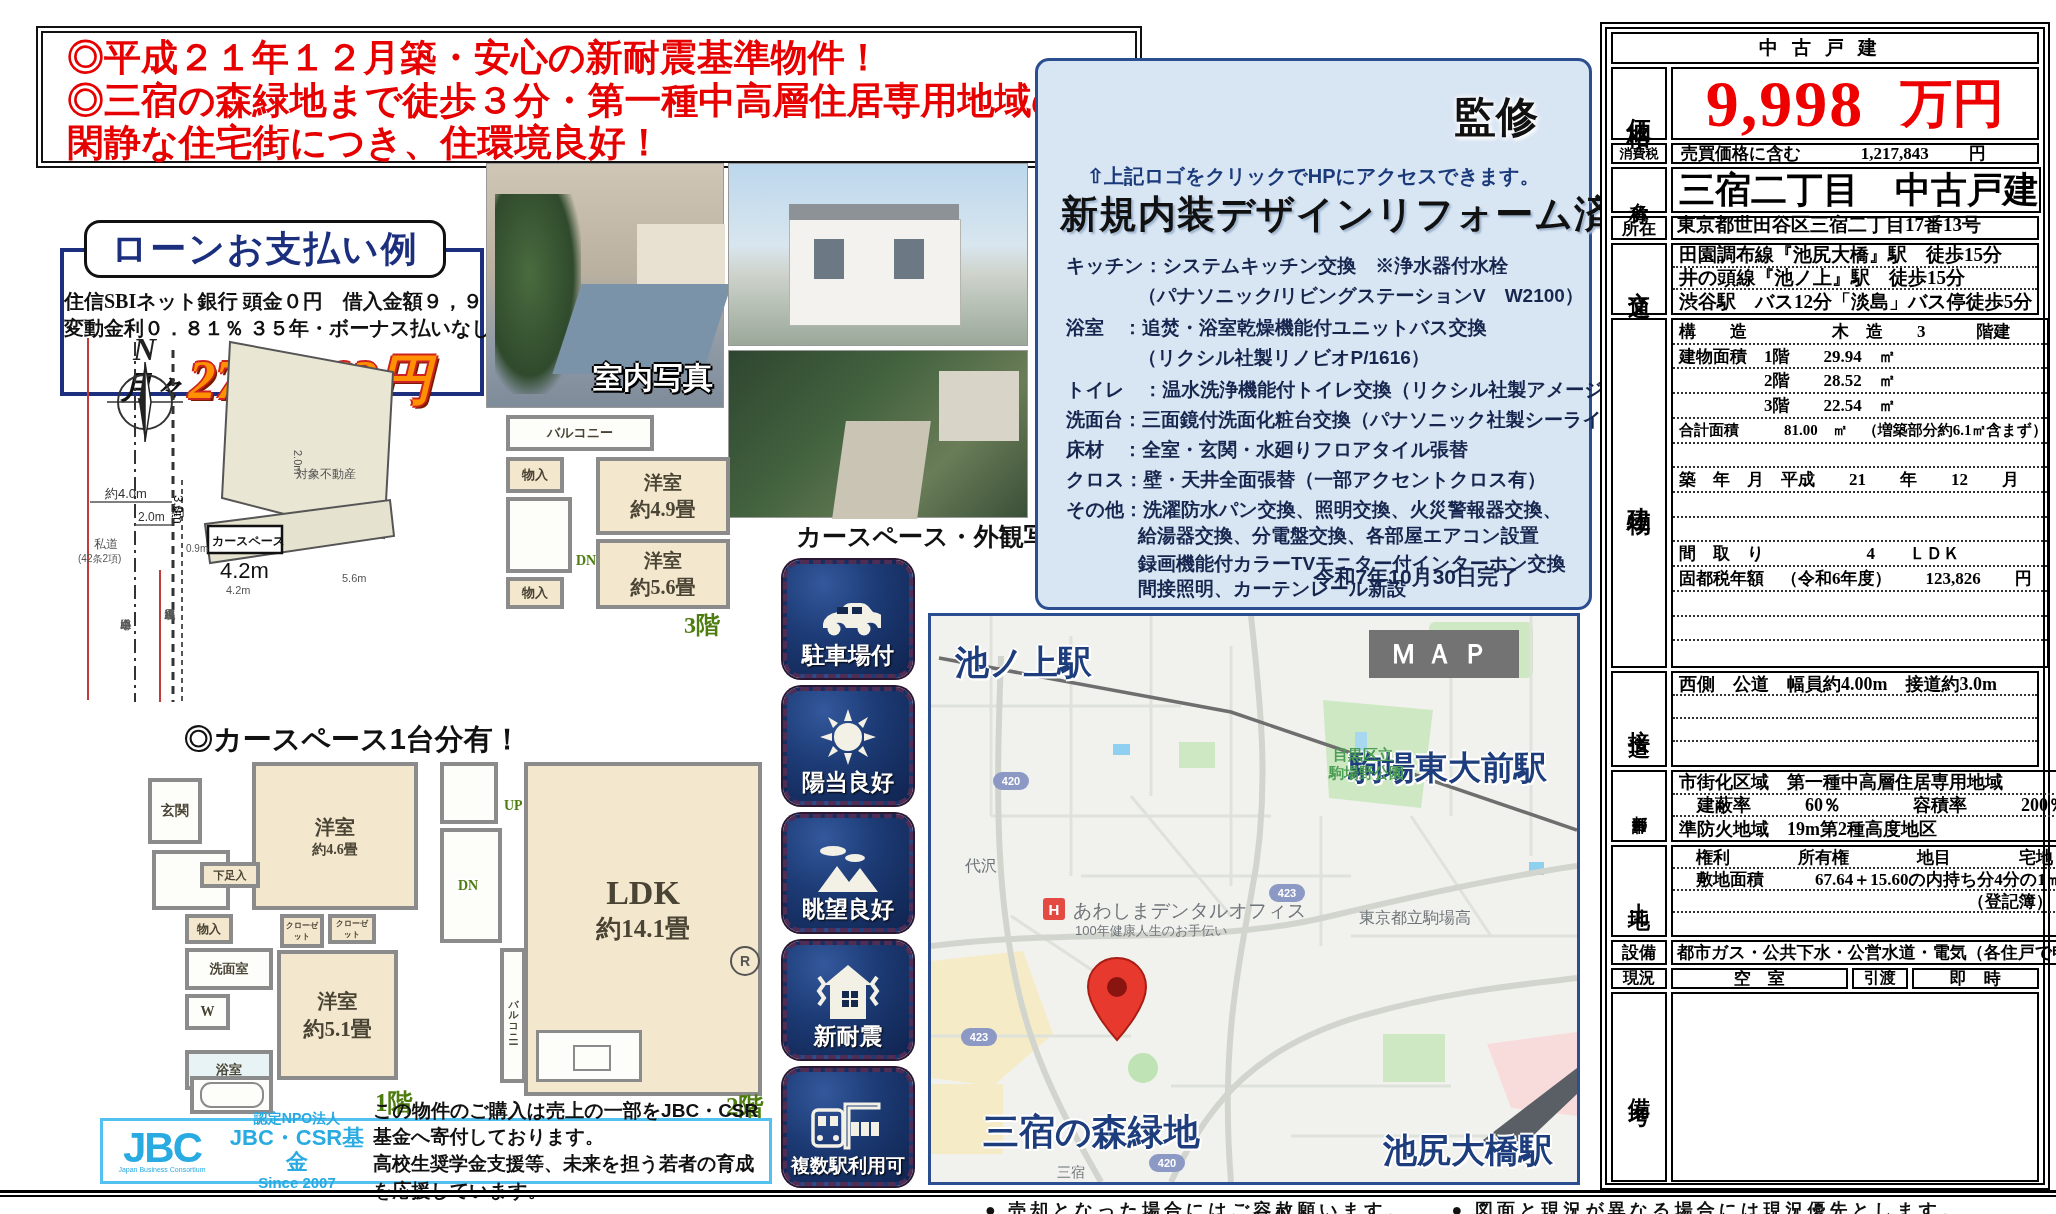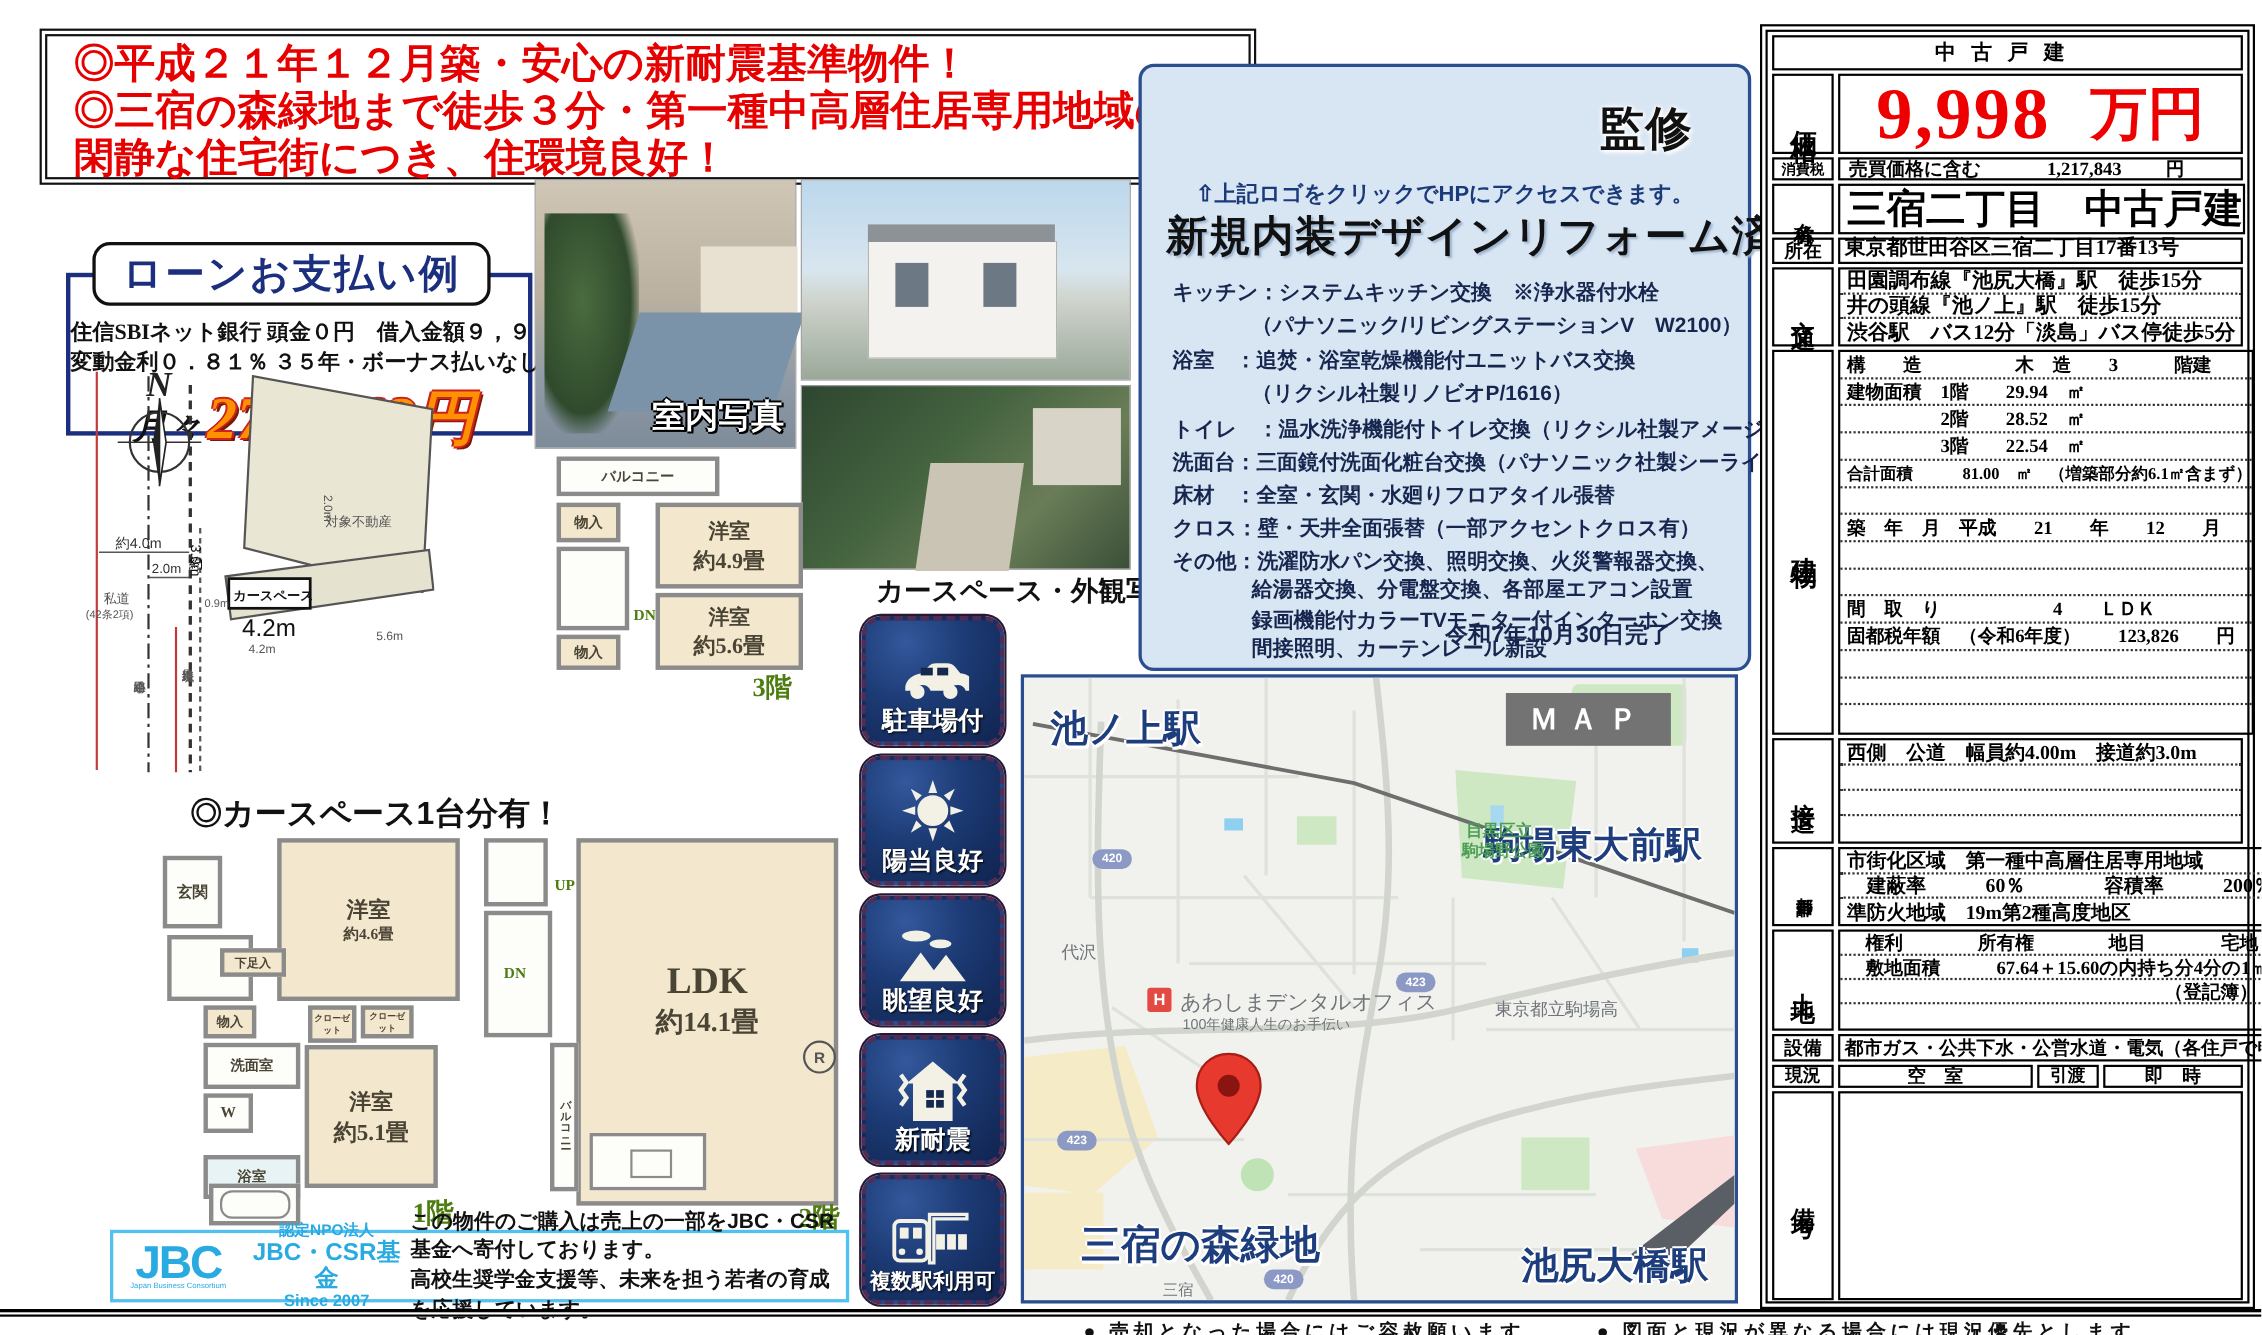--- a/index.html
+++ b/index.html
@@ -151,21 +151,21 @@
     <text x="126" y="222" font-size="10" fill="#555">0.9m</text>
     <text x="166" y="264" font-size="11" fill="#555">4.2m</text>
     <text x="282" y="252" font-size="11" fill="#555">5.6m</text>
     <text x="238" y="120" font-size="11" fill="#555" writing-mode="tb">2.0m</text>
     <text x="34" y="218" font-size="12" fill="#555">私道</text>
     <text x="18" y="232" font-size="10" fill="#555">(42条2項)</text>
     <text x="66" y="280" font-size="11" fill="#555" writing-mode="tb">道路中心線</text>
     <text x="110" y="270" font-size="11" fill="#555" writing-mode="tb">道路境界線</text>
   </svg>
 
-  <div class="abs" style="left:173px;top:720px;font-size:29px;font-weight:bold;color:#111;">◎カースペース1台分有！</div>
+  <div class="abs" style="left:184px;top:720px;font-size:29px;font-weight:bold;color:#111;">◎カースペース1台分有！</div>
 
   <div class="abs" style="left:498px;top:415px;width:232px;height:214px;">
     <div class="room white" style="left:8px;top:0;width:148px;height:36px;font-size:13px;">バルコニー</div>
     <div class="room" style="left:8px;top:42px;width:58px;height:36px;font-size:13px;">物入</div>
     <div class="room white stairs" style="left:8px;top:82px;width:66px;height:76px;"></div>
     <div class="abs fliplabel" style="left:78px;top:138px;font-size:14px;">DN</div>
     <div class="room" style="left:8px;top:162px;width:58px;height:32px;font-size:13px;">物入</div>
     <div class="room" style="left:98px;top:42px;width:134px;height:78px;">
       <div style="font-size:19px;">洋室</div>
       <div style="font-size:20px;">約4.9畳</div>

